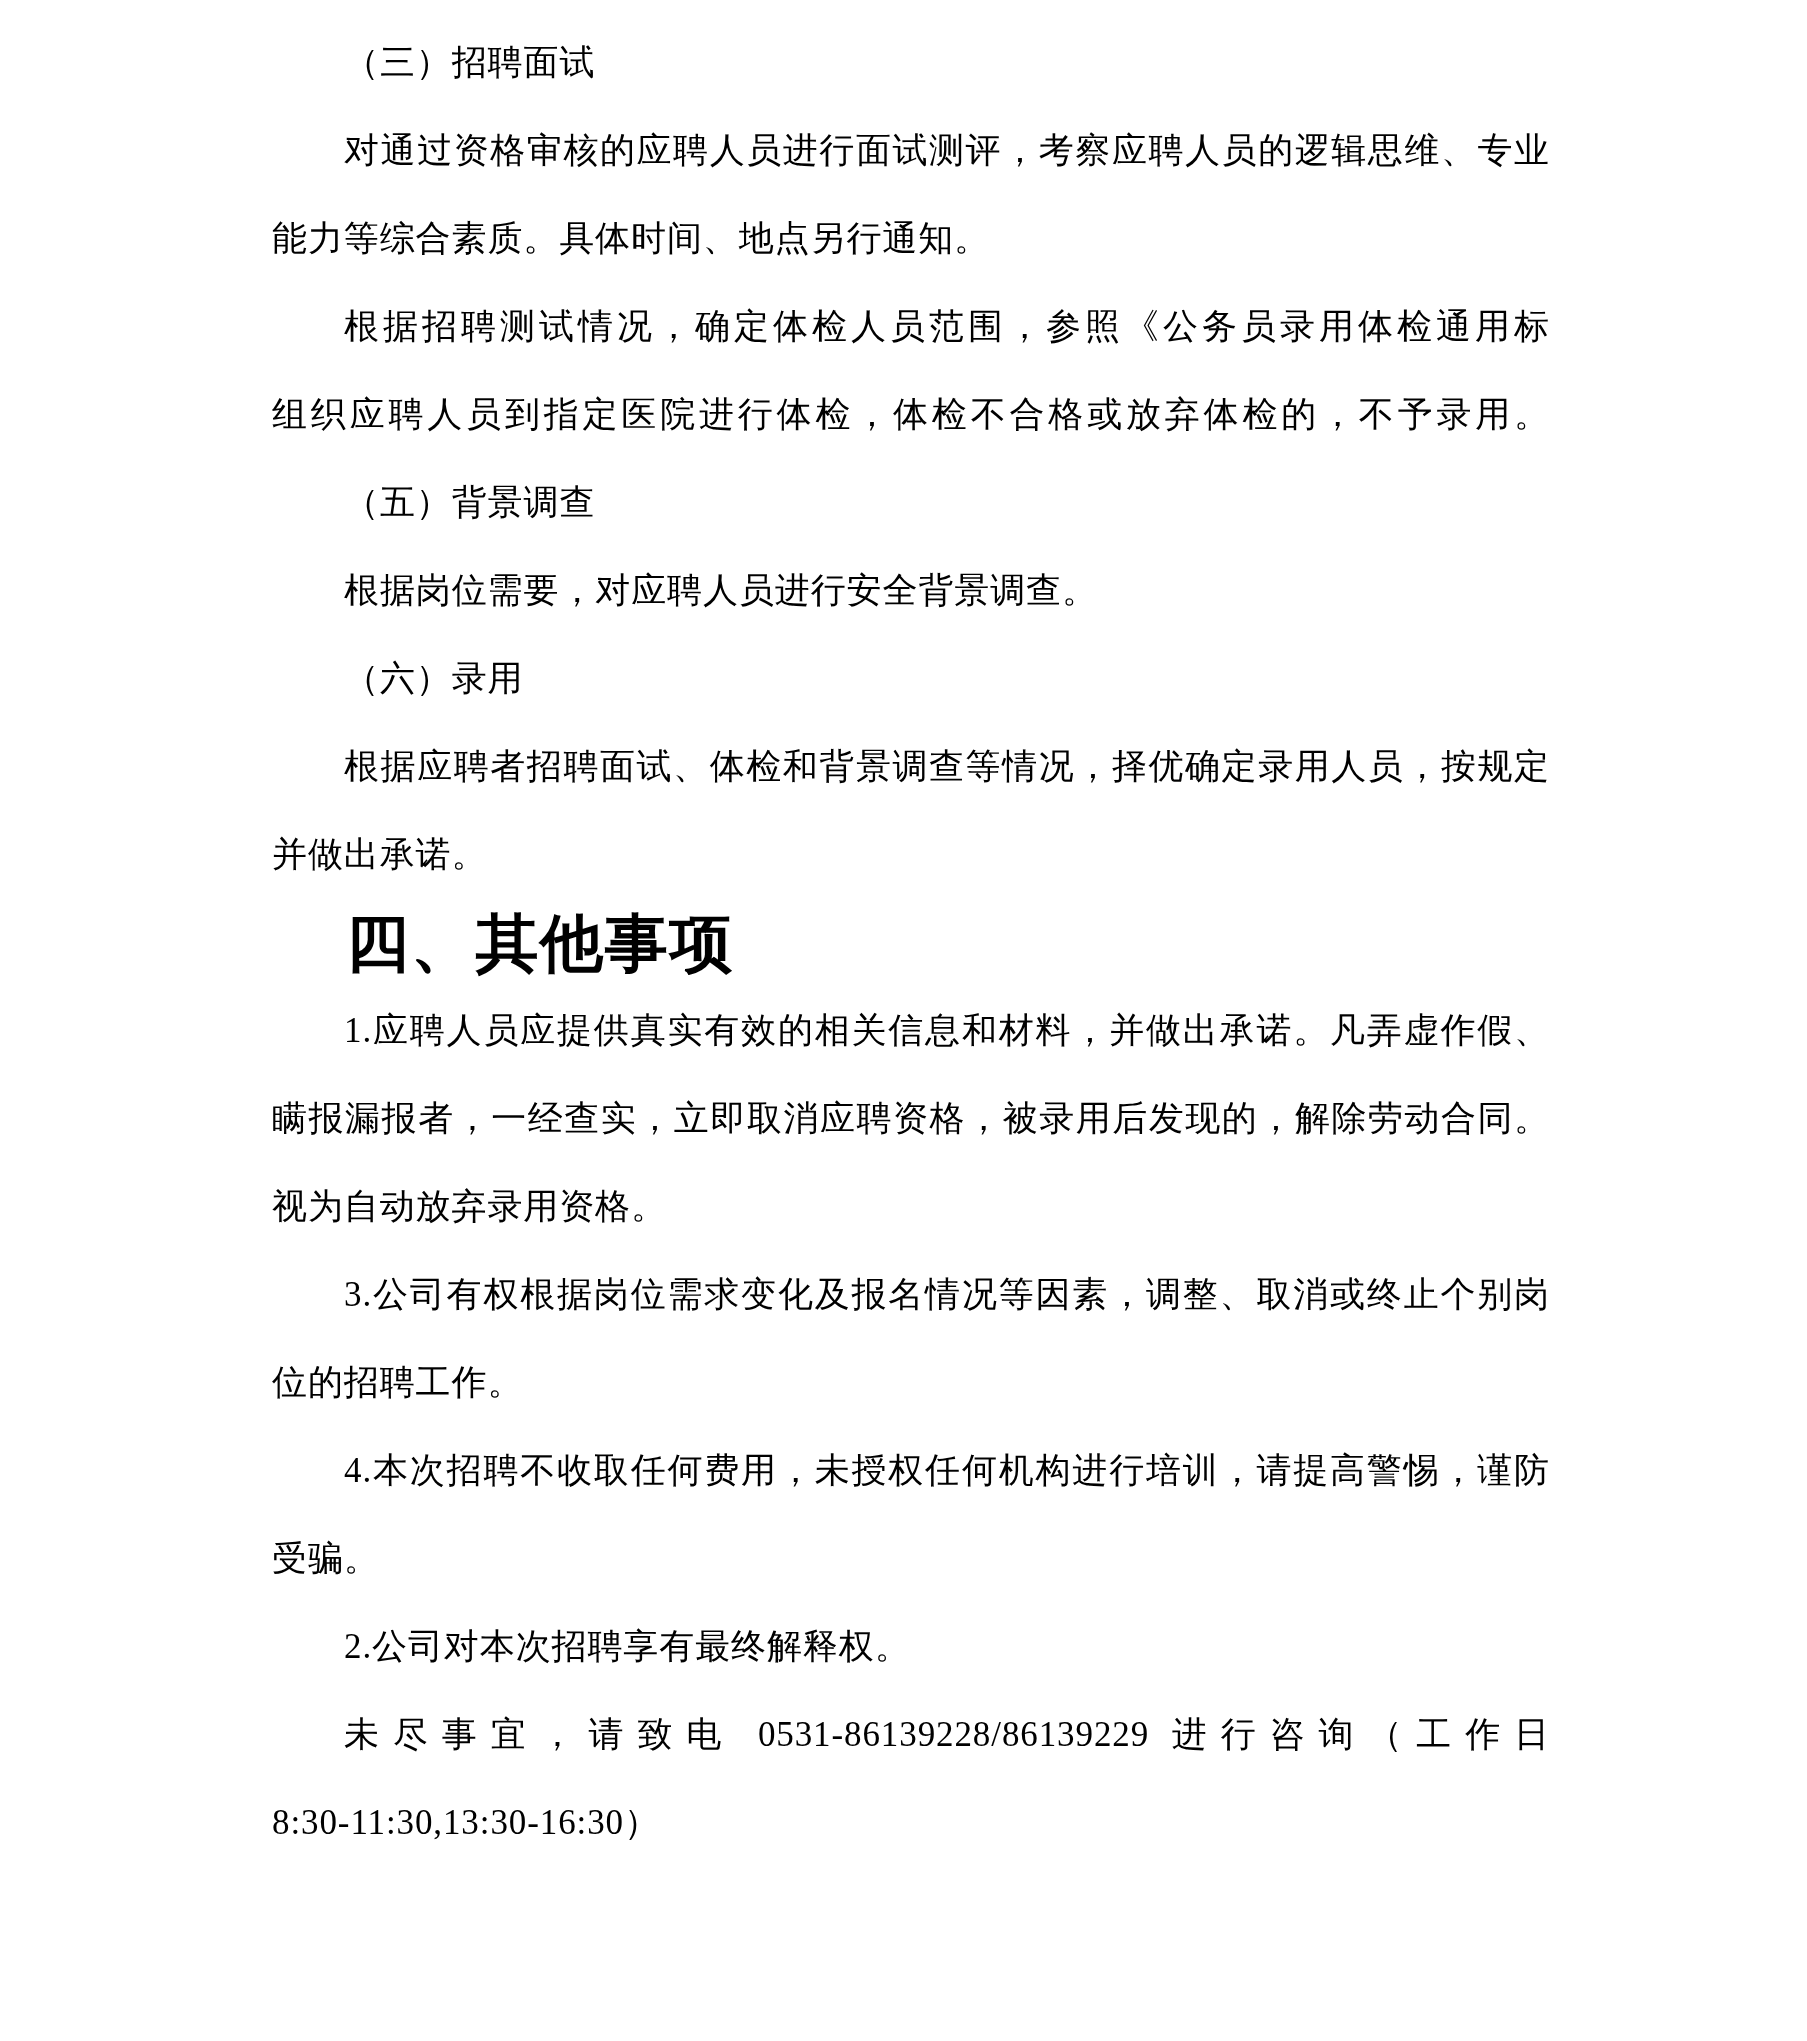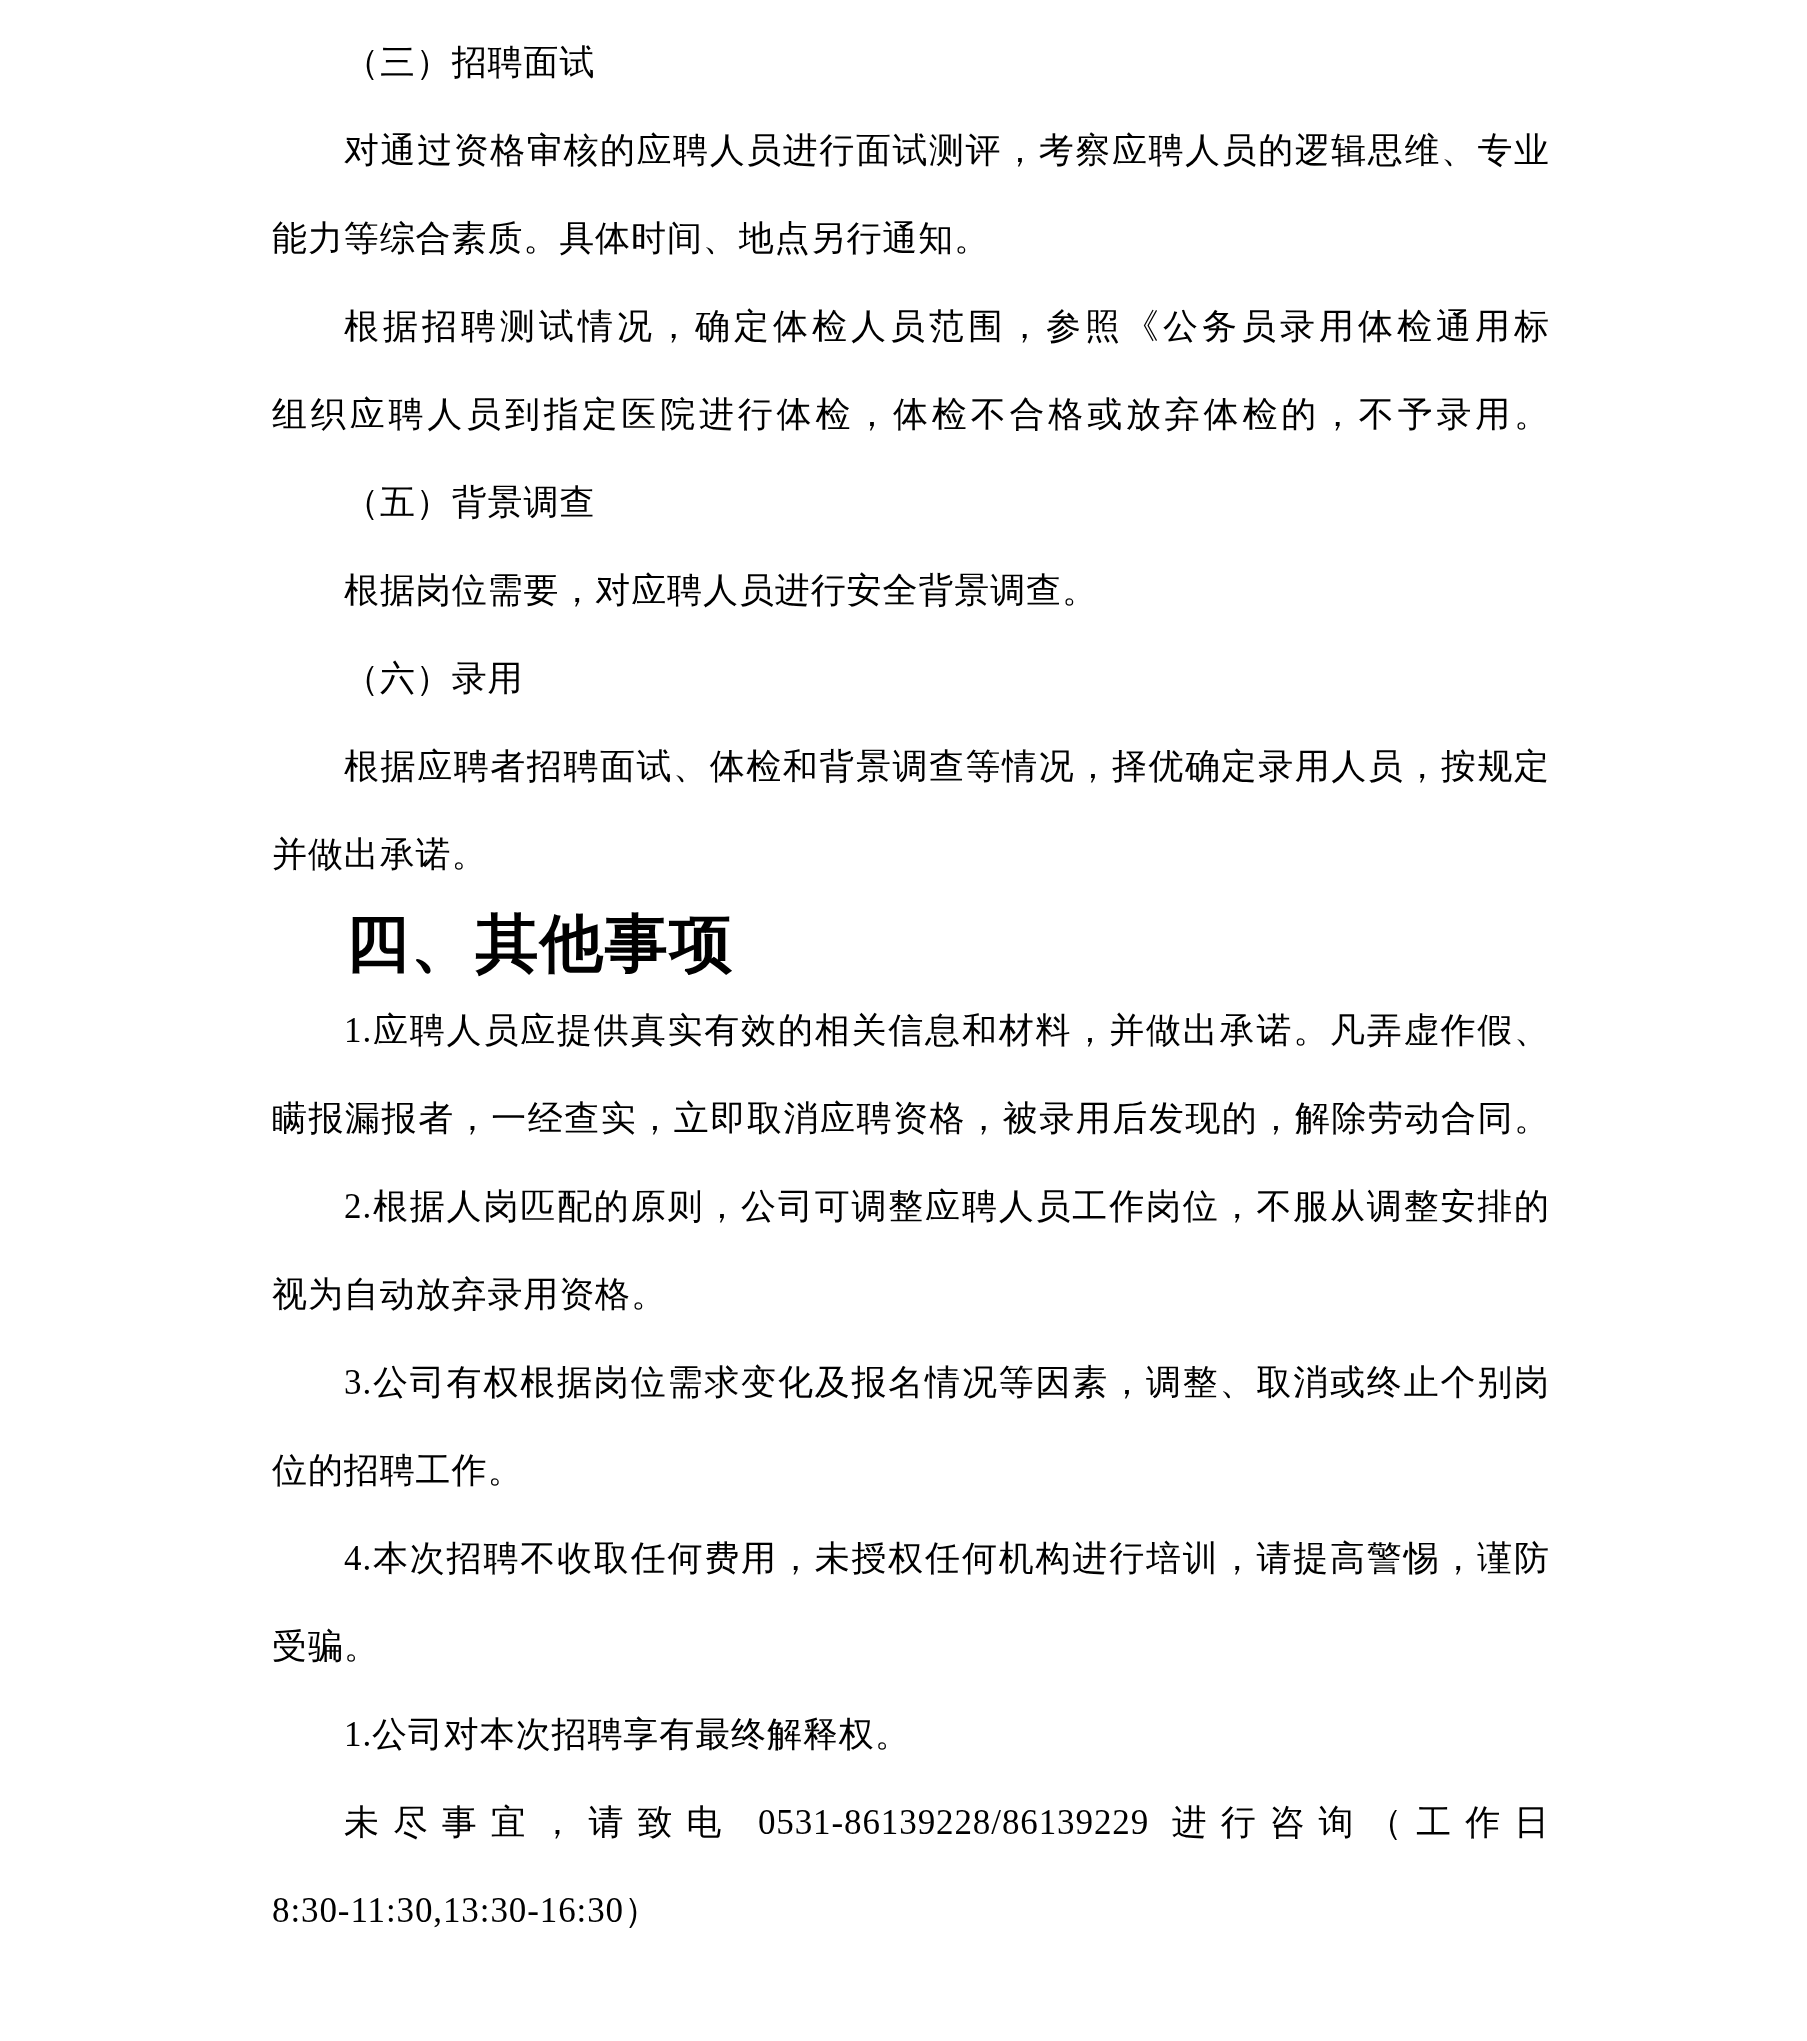--- a/index.html
+++ b/index.html
@@ -58,24 +58,23 @@
     <div class="line line--indent line--fill">根据招聘测试情况，确定体检人员范围，参照《公务员录用体检通用标准》，</div>
     <div class="line line--fill">组织应聘人员到指定医院进行体检，体检不合格或放弃体检的，不予录用。</div>
     <div class="line line--indent">（五）背景调查</div>
     <div class="line line--indent">根据岗位需要，对应聘人员进行安全背景调查。</div>
     <div class="line line--indent">（六）录用</div>
     <div class="line line--indent line--fill">根据应聘者招聘面试、体检和背景调查等情况，择优确定录用人员，按规定</div>
     <div class="line">并做出承诺。</div>
     <div class="line line--chapter">四、其他事项</div>
     <div class="line line--indent line--fill">1.应聘人员应提供真实有效的相关信息和材料，并做出承诺。凡弄虚作假、</div>
     <div class="line line--fill">瞒报漏报者，一经查实，立即取消应聘资格，被录用后发现的，解除劳动合同。</div>
-    <div class="line line--indent line--fill">2.根据人岗匹配的原则，公司可调整应聘人员工作岗位，不服从调整安排的</div>
     <div class="line">视为自动放弃录用资格。</div>
     <div class="line line--indent line--fill">3.公司有权根据岗位需求变化及报名情况等因素，调整、取消或终止个别岗</div>
     <div class="line">位的招聘工作。</div>
     <div class="line line--indent line--fill">4.本次招聘不收取任何费用，未授权任何机构进行培训，请提高警惕，谨防</div>
     <div class="line">受骗。</div>
-    <div class="line line--indent">1.公司对本次招聘享有最终解释权。</div>
+    <div class="line line--indent">2.公司对本次招聘享有最终解释权。</div>
     <div class="line line--indent line--fill">未尽事宜，请致电 0531-86139228/86139229 进行咨询（工作日</div>
     <div class="line">8:30-11:30,13:30-16:30）</div>
   </div>
 </div>
 
 
 </body></html>

